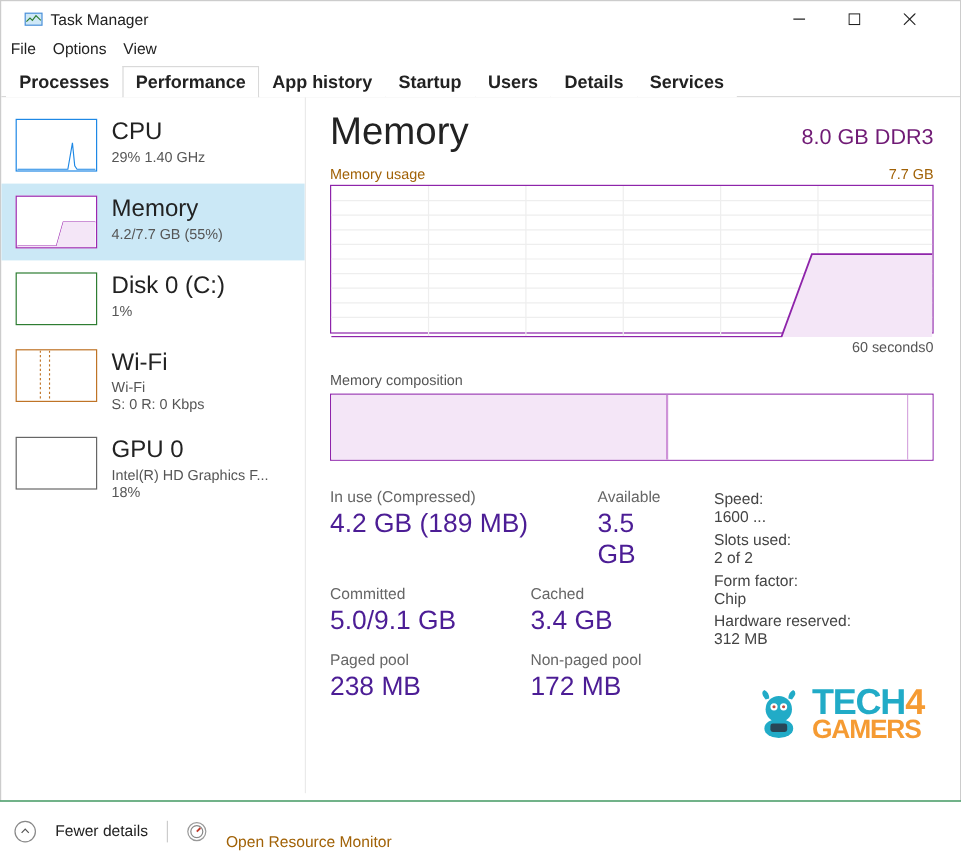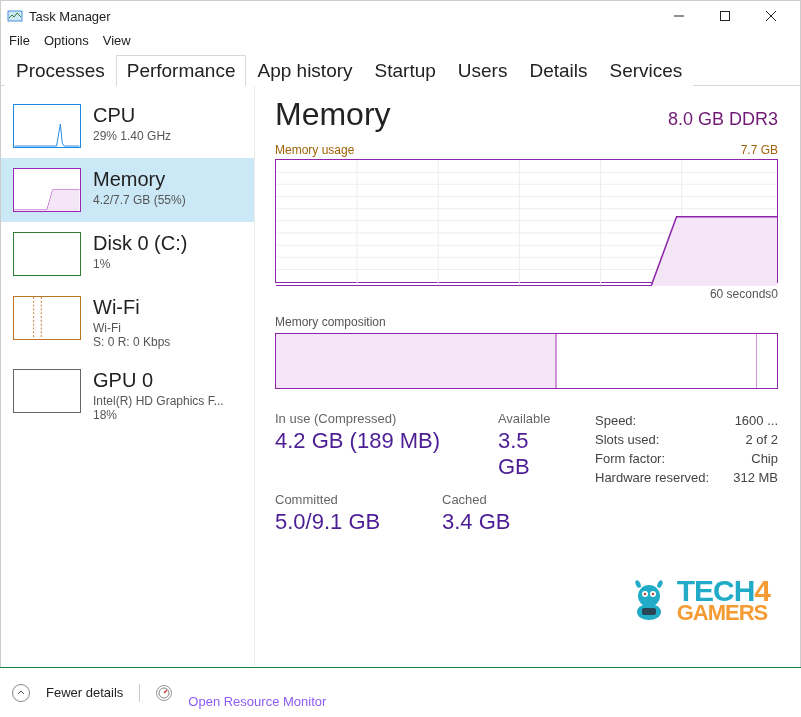--- a/index.html
+++ b/index.html
@@ -11,21 +11,21 @@
     background: #fff;
     width: 801px;
     height: 717px;
     overflow: hidden;
     border: 1px solid #ccc;
   }
   .titlebar {
     display: flex;
     align-items: center;
     height: 30px;
-    padding: 0 6px;
+    padding: 0 19px;
   }
   .titlebar .app-icon {
     width: 16px; height: 16px; margin-right: 6px;
     display: flex; align-items: center; justify-content: center;
   }
   .titlebar .title { flex: 0 0 auto; }
   .titlebar .spacer { flex: 1; }
   .winbtn { width: 46px; height: 30px; display: flex; align-items: center; justify-content: center; }
   .winbtn svg { width: 10px; height: 10px; }
   .menubar {
@@ -34,27 +34,28 @@
     padding: 2px 8px 6px 8px;
     font-size: 13px;
   }
   .tabbar {
     display: flex;
     border-bottom: 1px solid #d9d9d9;
     padding-left: 4px;
   }
   .tab {
     padding: 4px 10px;
-    font-size: 19px;
+    font-size: 15px;
     border: 1px solid transparent;
     border-bottom: none;
     position: relative;
     top: 1px;
     background: #fff;
     cursor: default;
+    font-weight: bold;
   }
   .tab.active {
     border-color: #d9d9d9;
     background: #fff;
   }
   .content {
     display: flex;
     height: 580px;
   }
   .sidebar {
@@ -122,33 +123,33 @@
   .comp-seg2 { width: 40%; background: #fff; border-right: 1px solid #ce93d8; }
   .comp-seg3 { flex:1; background: #fff; }
   
   .stats { display: flex; margin-top: 22px; gap: 30px; }
   .stats-left { flex: 0 0 290px; }
   .stats-right { flex: 1; font-size: 13px; color: #444; }
   .stat-row { display: flex; gap: 27px; }
   .stat-col { }
   .stat-label { font-size: 13px; color: #666; }
   .stat-value { font-size: 22px; color: #4c1d95; margin-top: 2px; }
-  .spec-row { display: flex; justify-content: space-between; padding: 2px 0; }
+  .spec-row { display: flex; justify-content: space-between; padding: 2px 0; flex-direction: column; }
   
   .footer {
     display: flex;
     align-items: center;
     gap: 16px;
     padding: 8px 12px;
     border-top: 1px solid #15803d;
     position: absolute;
     bottom: 0; left: 0; right: 0;
     background: #fff;
   }
-  .footer .link { color: #8b5cf6; margin-top: 18px; }
+  .footer .link { color: #a16207; margin-top: 18px; }
   .chev-circle {
     width: 18px; height: 18px; border: 1px solid #888; border-radius: 50%;
     display: flex; align-items: center; justify-content: center;
   }
   .sep { width: 1px; height: 18px; background: #ccc; }
   .rm-icon { width:16px; height:16px; border-radius:50%; background:#fff; border:1px solid #999; display:flex; align-items:center; justify-content:center; }
   
   .watermark {
     position: absolute;
     right: 30px; bottom: 40px;
@@ -321,20 +322,30 @@
         <div class="stat-row" style="margin-top:12px">
           <div class="stat-col" style="width:140px">
             <div class="stat-label">Committed</div>
             <div class="stat-value">5.0/9.1 GB</div>
           </div>
           <div class="stat-col">
             <div class="stat-label">Cached</div>
             <div class="stat-value">3.4 GB</div>
           </div>
         </div>
+        <div class="stat-row" style="margin-top:12px">
+          <div class="stat-col" style="width:140px">
+            <div class="stat-label">Paged pool</div>
+            <div class="stat-value">238 MB</div>
+          </div>
+          <div class="stat-col">
+            <div class="stat-label">Non-paged pool</div>
+            <div class="stat-value">172 MB</div>
+          </div>
+        </div>
       </div>
       <div class="stats-right">
         <div class="spec-row">
             <span>Speed:</span>
             <span>1600 ...</span>
           </div>
         <div class="spec-row">
             <span>Slots used:</span>
             <span>2 of 2</span>
           </div>

